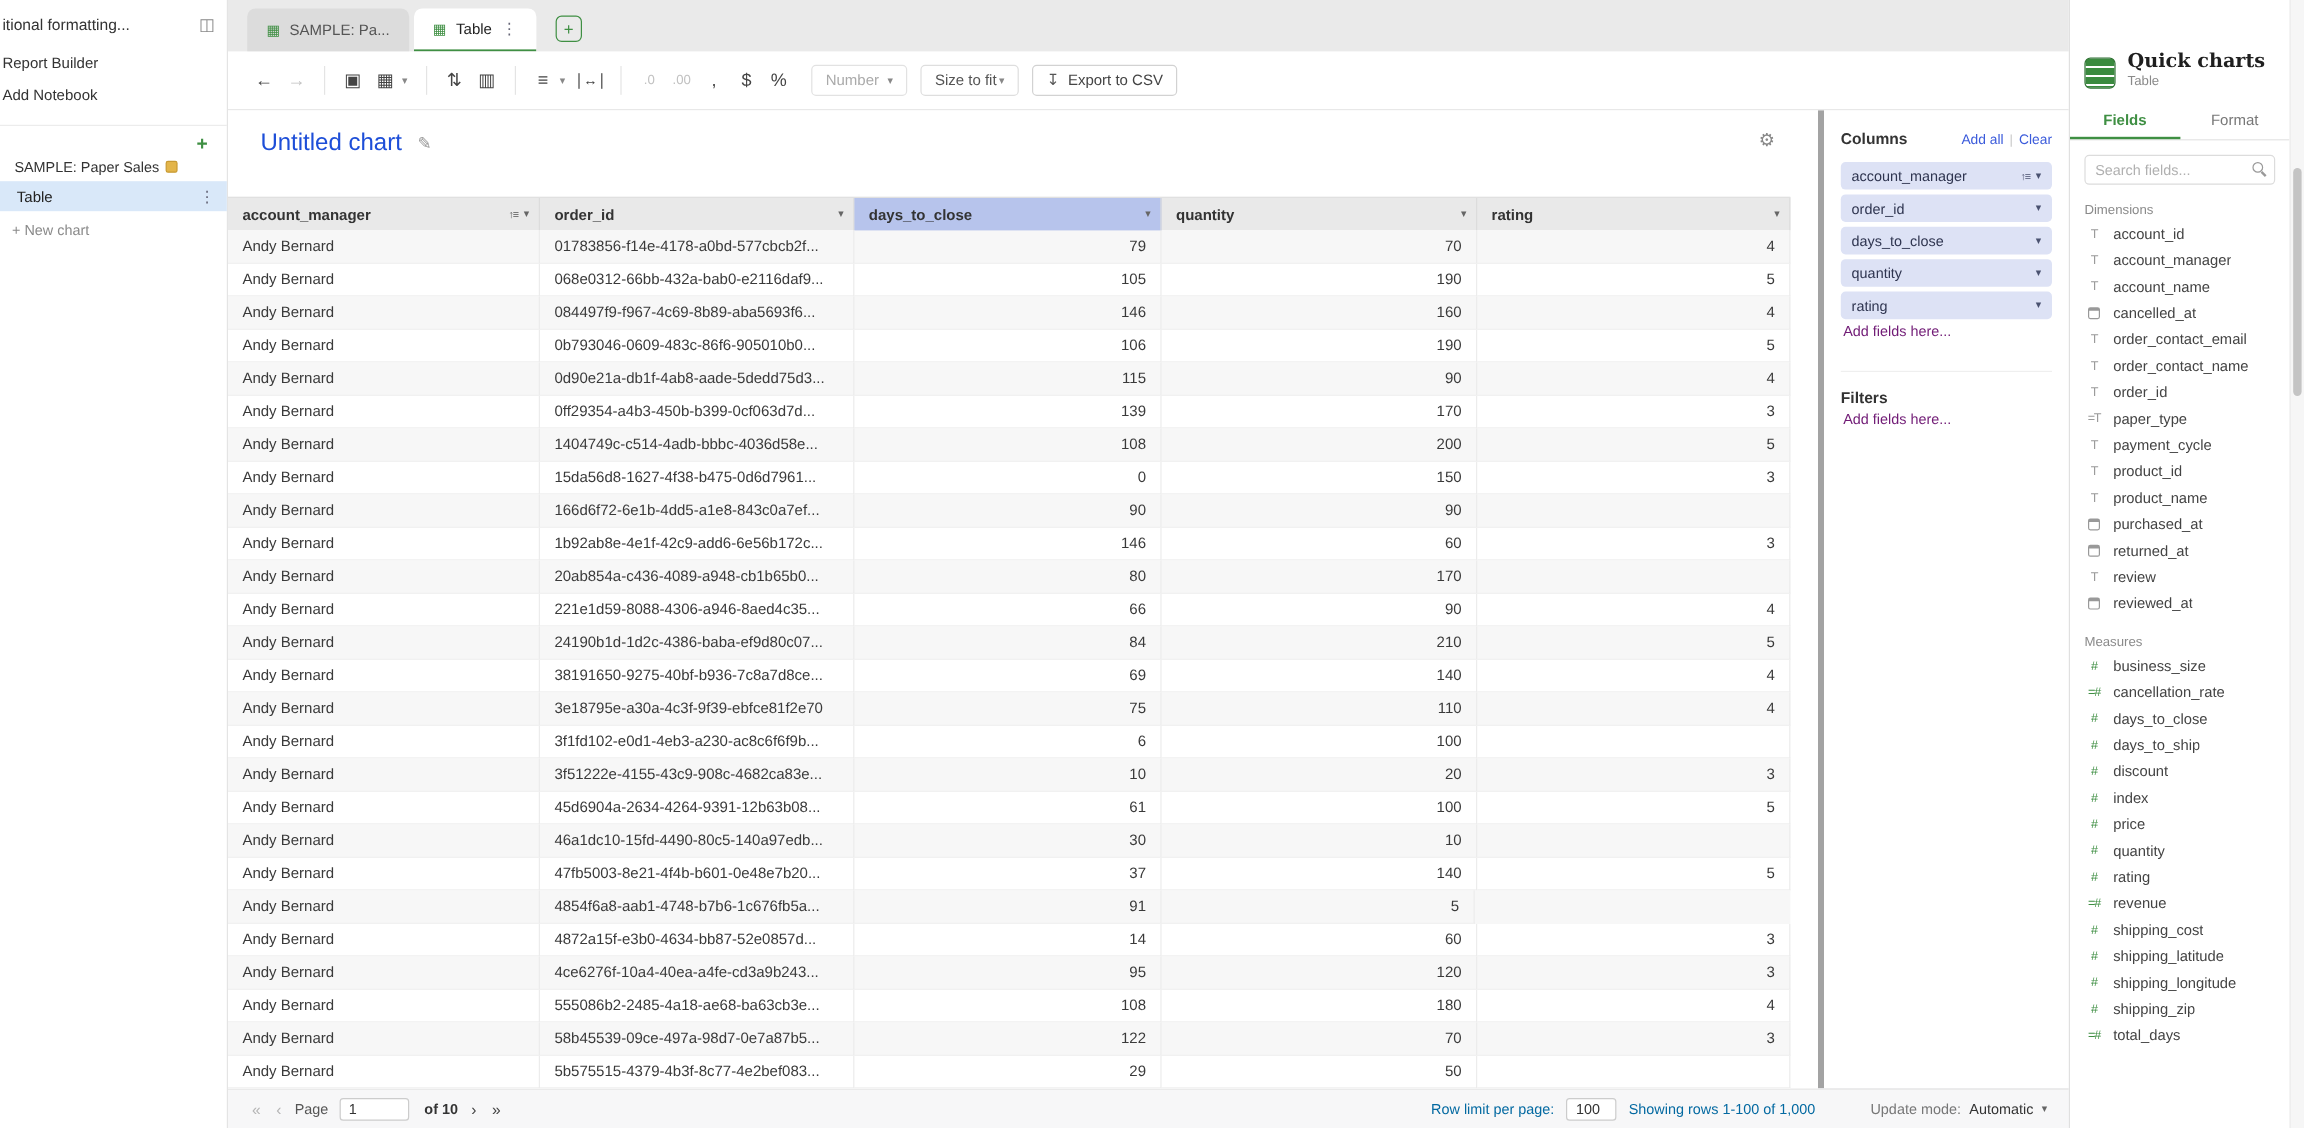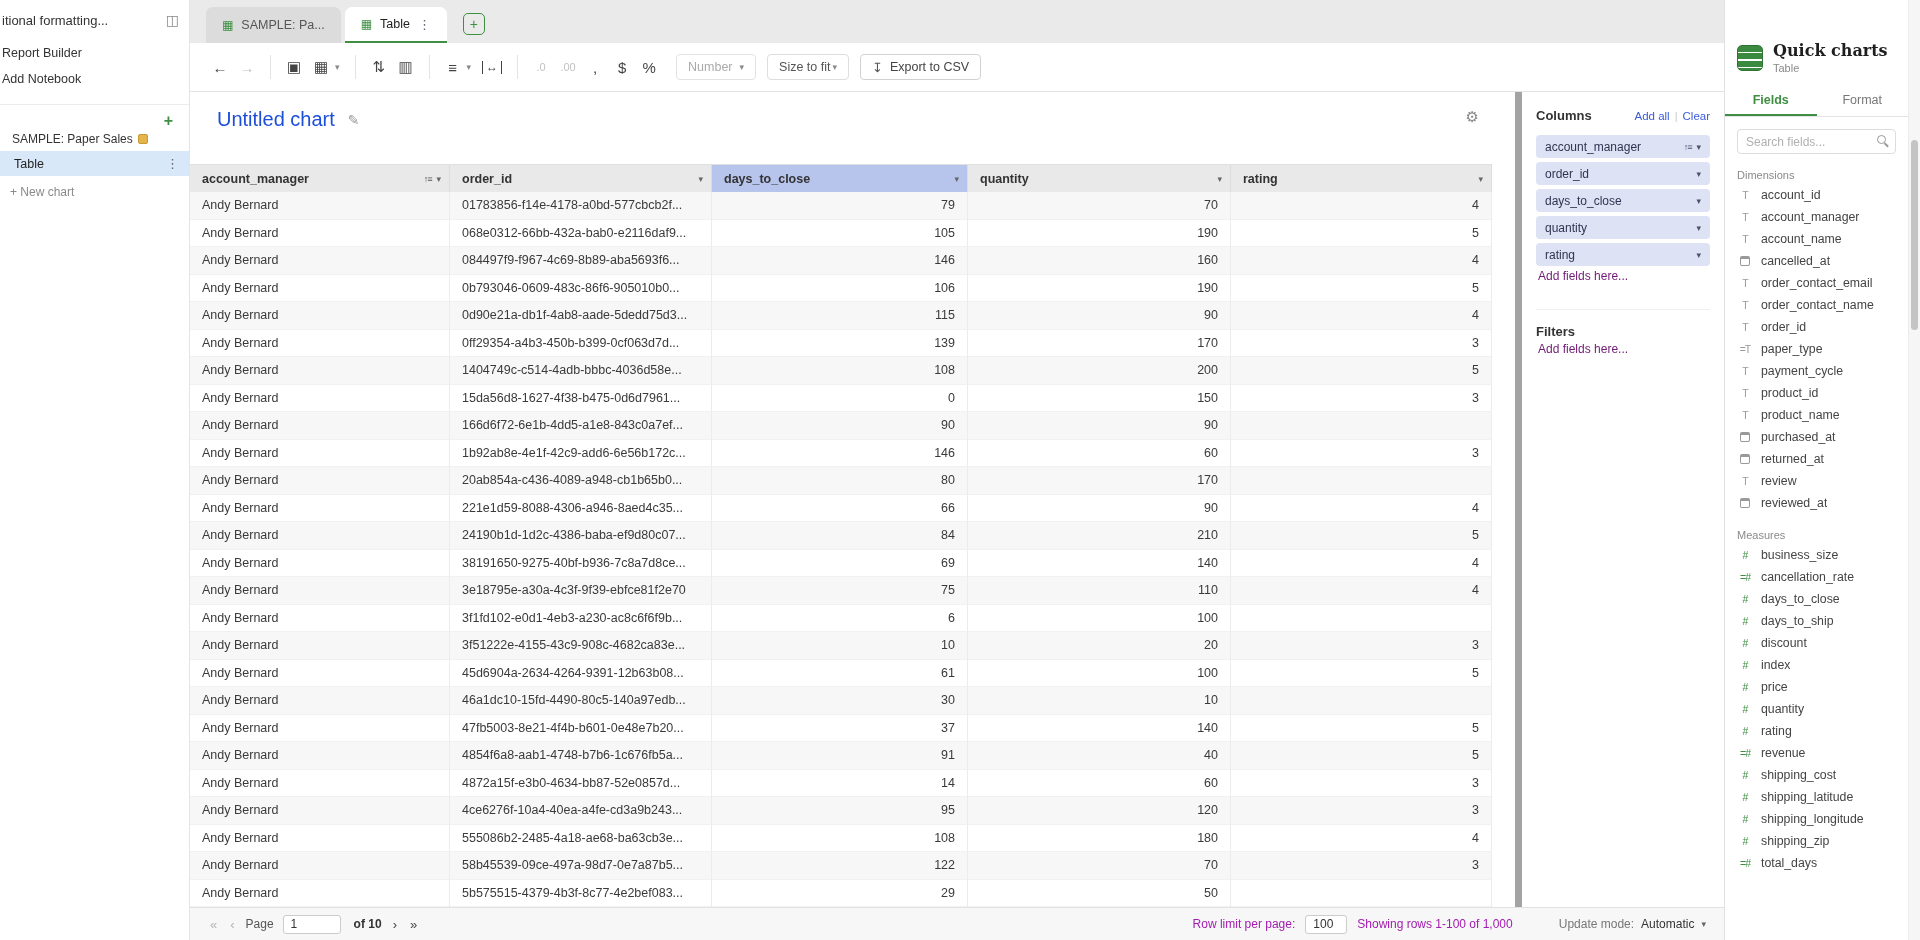--- a/index.html
+++ b/index.html
@@ -61,49 +61,49 @@
   .sort-ic{font-size:9px;color:#555;margin-right:5px;letter-spacing:-1px}
   .caret{font-size:9px;color:#666}
   .tr{display:flex;cursor:default}
   .tr.odd{background:#f7f7f7}
   .tr.even{background:#fff}
   .td{height:27.5px;line-height:27px;font-size:12.5px;color:#3a3a3a;border-right:1px solid #ececec;border-bottom:1px solid #f1f1f1;padding:0 12px;white-space:nowrap;overflow:hidden}
   .td.num{text-align:right}
   .c0{width:260px}.c1{width:262px}.c2{width:256px}.c3{width:263px}.c4{width:261px}
 
   
-  .columns-panel{flex:0 0 209px;width:209px;border-left:7px solid #a3a3a3;background:#fff;padding:16px 14px 0}
+  .columns-panel{flex:0 0 209px;width:209px;border-left:5px solid #a3a3a3;background:#fff;padding:16px 14px 0}
   .cp-head{display:flex;align-items:baseline}
   .cp-title{font-size:13px;font-weight:700;color:#333;flex:1}
   .cp-link{font-size:11.5px;color:#3b5bdb;cursor:pointer}
   .cp-sep{color:#c8c8c8;margin:0 5px;font-size:11px}
   .chip-list{margin-top:12px;display:flex;flex-direction:column;gap:4px}
   .chip{background:#dde2f5;border-radius:4px;height:23px;display:flex;align-items:center;padding:0 9px;font-size:12px;color:#2f3550;cursor:grab}
   .chip-label{flex:1;overflow:hidden;white-space:nowrap}
   .chip .sort-ic{color:#4a5270}
   .chip .caret{color:#4a5270}
   .add-fields{margin-top:3px;font-size:12px;color:#701a75;padding-left:2px}
   .cp-filters{margin-top:26px;border-top:1px solid #efefef;padding-top:14px;font-size:13px;font-weight:700;color:#333}
 
   
   .bottombar{height:33px;background:#f7f7f8;border-top:1px solid #e2e2e2;display:flex;align-items:center;padding:0 18px;font-size:12px;color:#555;gap:9px}
   .pg-arrow{font-size:13px;color:#444;padding:0 2px;cursor:pointer}
   .pg-arrow.dis{color:#b5b5b5}
   .pg-input{width:58px;height:19px;border:1px solid #ccc;border-radius:3px;font-size:12px;padding:0 7px;color:#333;background:#fff;font-family:inherit}
   .pg-input.limit{width:42px}
   .of-label{font-weight:700;color:#333;margin-left:4px}
   .bb-right{margin-left:auto;display:flex;align-items:center;gap:10px}
-  .bb-gray{color:#a21caf}
+  .bb-gray{color:#0369a1}
   .update-group{margin-left:36px;display:flex;gap:7px;align-items:center}
   .update-label{color:#777}
   .update-val{color:#333;cursor:pointer}
 
   
   .quickcharts{flex:0 0 184px;width:184px;border-left:1px solid #e0e0e0;background:#fff;overflow:hidden}
-  .qc-head{display:flex;gap:10px;padding:42px 12px 10px;align-items:center}
+  .qc-head{display:flex;gap:10px;padding:42px 12px 10px;align-items:flex-end}
   .qc-ic{width:26px;height:26px;border-radius:5px;flex:0 0 26px;background:repeating-linear-gradient(180deg,#3b8a3f 0 6px,#fff 6px 7.5px);border:1px solid #2f7334}
   .qc-title{font-family:"DejaVu Serif","Liberation Serif",serif;font-size:16px;font-weight:700;color:#1f1f1f;line-height:1.15}
   .qc-sub{font-size:11px;color:#8a8a8a;margin-top:2px}
   .qc-tabs{display:flex;border-bottom:1px solid #e4e4e4;margin-top:2px}
   .qc-tab{flex:1;text-align:center;font-size:12.5px;color:#777;padding:7px 0;cursor:pointer}
   .qc-tab.active{color:#3f8f43;border-bottom:2px solid #3f8f43;font-weight:600}
   .qc-search{margin:12px 12px 0;position:relative}
   .qc-search input{width:100%;height:25px;border:1px solid #dcdcdc;border-radius:4px;font-size:12px;padding:0 24px 0 8px;color:#555;font-family:inherit}
   .qc-search input::placeholder{color:#b0b0b0}
   .search-ic{position:absolute;right:10px;top:6px;width:9px;height:9px;border:1.5px solid #999;border-radius:50%}
@@ -366,21 +366,20 @@
                 <div class="td c0">Andy Bernard</div>
                 <div class="td c1">47fb5003-8e21-4f4b-b601-0e48e7b20...</div>
                 <div class="td c2 num">37</div>
                 <div class="td c3 num">140</div>
                 <div class="td c4 num">5</div>
               </div>
               <div class="tr odd">
                 <div class="td c0">Andy Bernard</div>
                 <div class="td c1">4854f6a8-aab1-4748-b7b6-1c676fb5a...</div>
                 <div class="td c2 num">91</div>
-                <div class="td c3 num">40</div>
                 <div class="td c4 num">5</div>
               </div>
               <div class="tr even">
                 <div class="td c0">Andy Bernard</div>
                 <div class="td c1">4872a15f-e3b0-4634-bb87-52e0857d...</div>
                 <div class="td c2 num">14</div>
                 <div class="td c3 num">60</div>
                 <div class="td c4 num">3</div>
               </div>
               <div class="tr odd">

